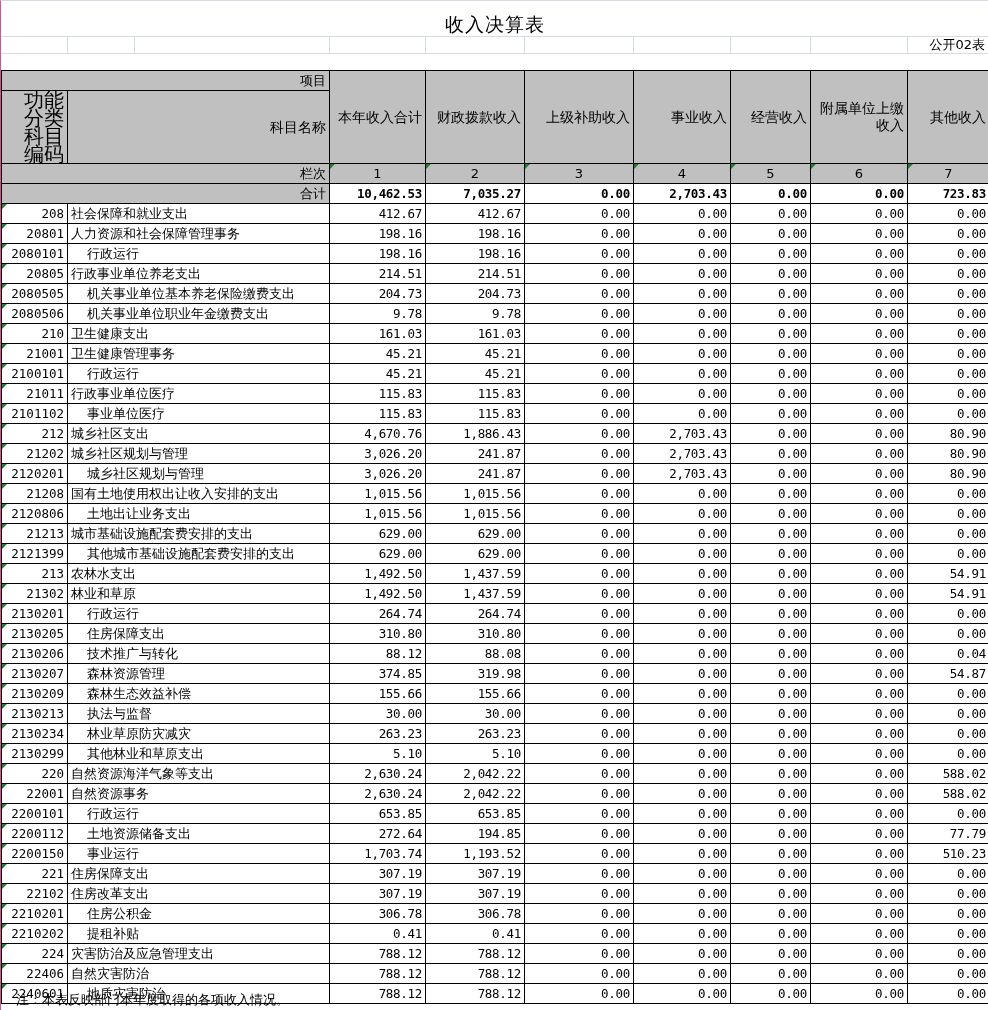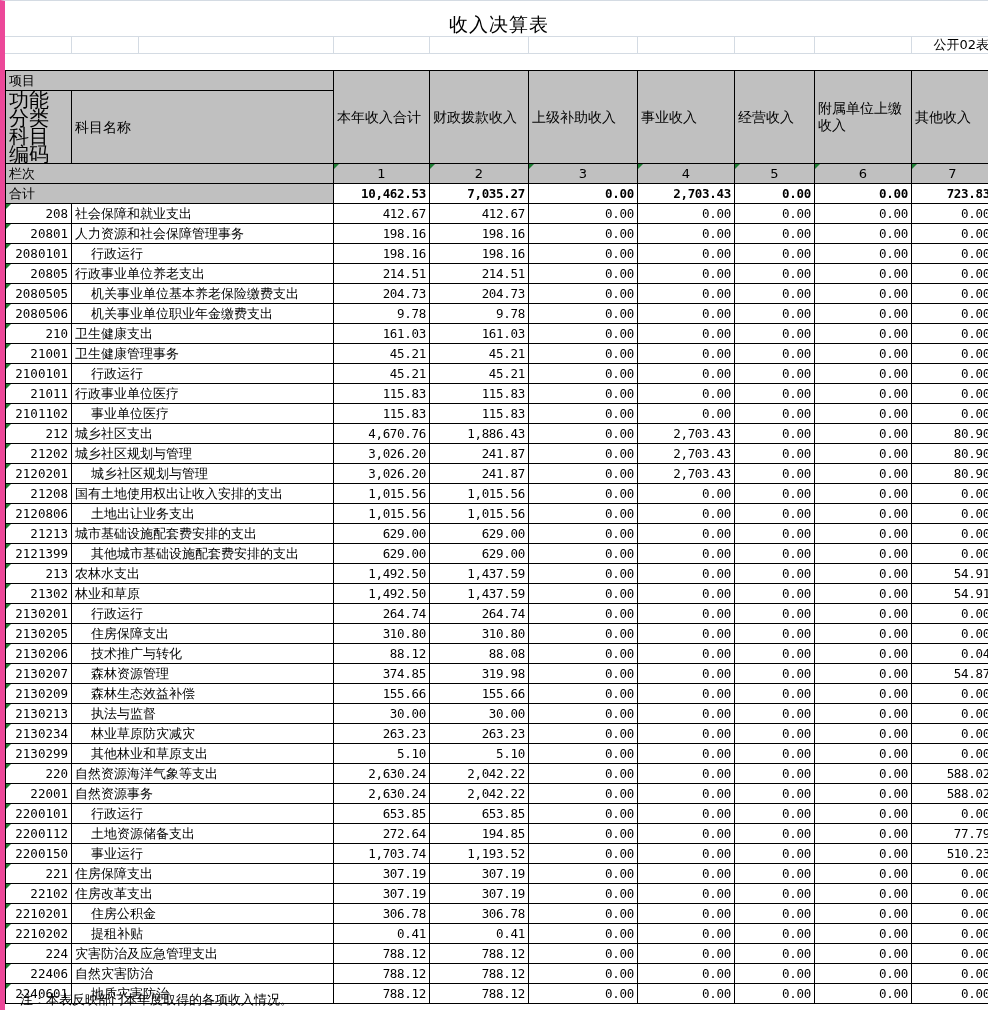--- a/index.html
+++ b/index.html
@@ -1,33 +1,33 @@
 <!DOCTYPE html>
 <html><head>
 <meta charset="utf-8">
 <style>
   html, body { margin: 0; padding: 0; background: #ffffff; }
   body { width: 988px; height: 1010px; overflow: hidden; position: relative;
          font-family: "DejaVu Sans", "Liberation Sans", sans-serif; color: #000; }
   .sheet { position: absolute; left: 0; top: 0; width: 988px; height: 1010px;
-           border-top: 1px solid #d4dbe3; border-left: 5px solid #ec4899; box-sizing: border-box; }
+           border-top: 1px solid #d4dbe3; border-left: 1px solid #ec4899; box-sizing: border-box; }
   .title-row { position: absolute; left: 0; top: 0; width: 988px; height: 35px;
                border-bottom: 1px solid #d4dbe3; text-align: center; line-height: 46px;
                font-size: 19px; letter-spacing: 1px; }
   .meta-row { position: absolute; left: 0; width: 988px; height: 17px; font-size: 13px; line-height: 17px; }
   .meta-row .grid { position: absolute; top: 0; bottom: 0; border-left: 1px solid #d4dbe3; }
   .meta-row.r1 { top: 35px; border-bottom: 1px solid #d4dbe3; }
   .meta-row.r2 { top: 52px; }
   .dept { position: absolute; left: 3px; top: 0; white-space: nowrap; }
   .right-note { position: absolute; right: 4px; top: 0; white-space: nowrap; }
   table.grid-table { position: absolute; left: 0; top: 69px; border-collapse: collapse;
                      table-layout: fixed; width: 988px; font-size: 13px; }
   table.grid-table td { border: 1px solid #000; padding: 0 3px; height: 19px; box-sizing: border-box;
                         white-space: nowrap; overflow: hidden; position: relative; line-height: 19px; }
-  .hdr { background: #c0c0c0; text-align: left; }
+  .hdr { background: #c0c0c0; text-align: right; }
   .hdr-tall { height: 60px !important; line-height: 17px !important; white-space: normal !important; font-size: 14px; }
   .num { text-align: right; font-family: "DejaVu Sans Mono", "Liberation Mono", monospace; font-size: 12.5px; letter-spacing: -0.3px; }
   .bold { font-weight: bold; }
   .code { text-align: right; font-family: "DejaVu Sans Mono", "Liberation Mono", monospace; font-size: 12.5px; }
   .name { text-align: left; }
   .name.indent { padding-left: 19px; }
   .tri::before { content: ""; position: absolute; left: 0; top: 0; width: 0; height: 0;
                  border-top: 5px solid #1e7e34; border-right: 5px solid transparent; }
   .col-num { text-align: center; }
   .note-row { position: absolute; left: 0; top: 989px; width: 988px; height: 21px;

